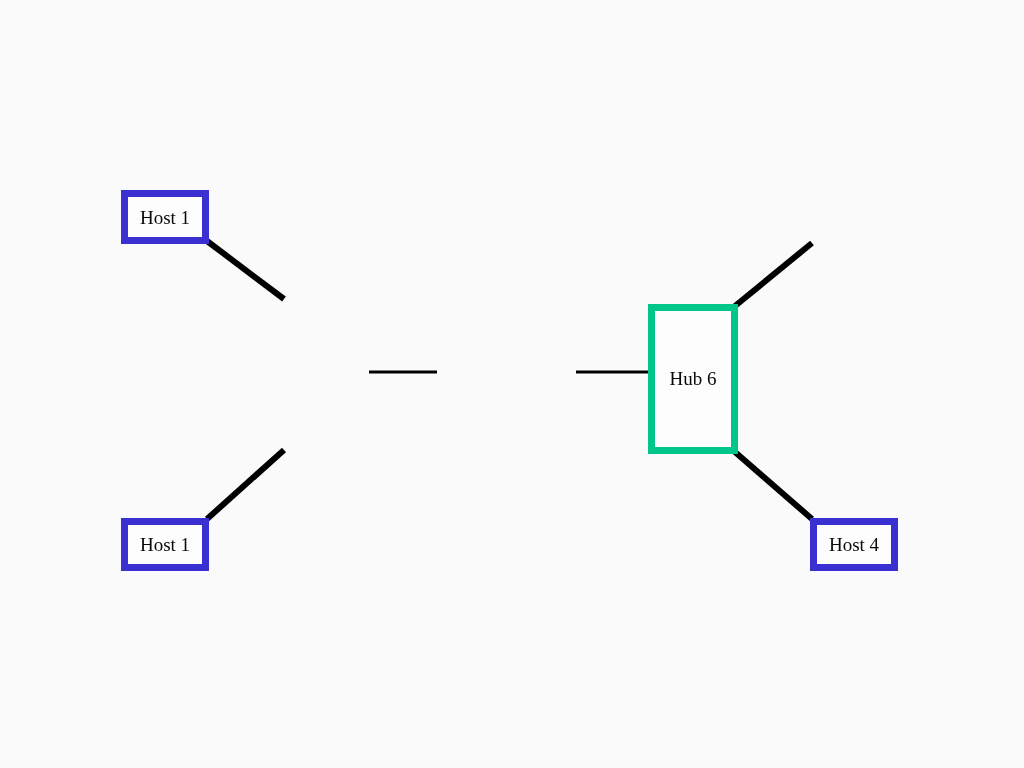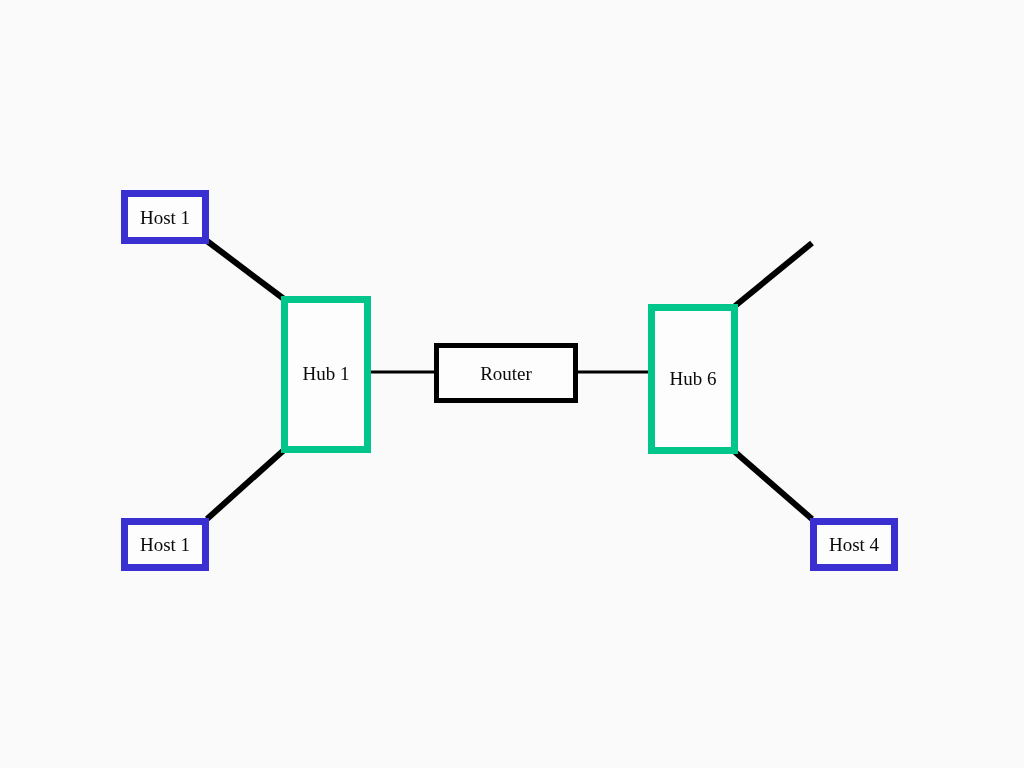--- a/index.html
+++ b/index.html
@@ -100,25 +100,19 @@
 
   <div class="node host" id="node-host-2">
     <span class="node-label">Host 1</span>
   </div>
 
 
   <div class="node host" id="node-host-4">
     <span class="node-label">Host 4</span>
   </div>
 
-  <div class="node hub" id="node-hub-1">
-    <span class="node-label">Hub 1</span>
-  </div>
 
   <div class="node hub" id="node-hub-2">
     <span class="node-label">Hub 6</span>
   </div>
 
-  <div class="node router" id="node-router">
-    <span class="node-label">Router</span>
-  </div>
 
 </div>
 
 </body></html>

